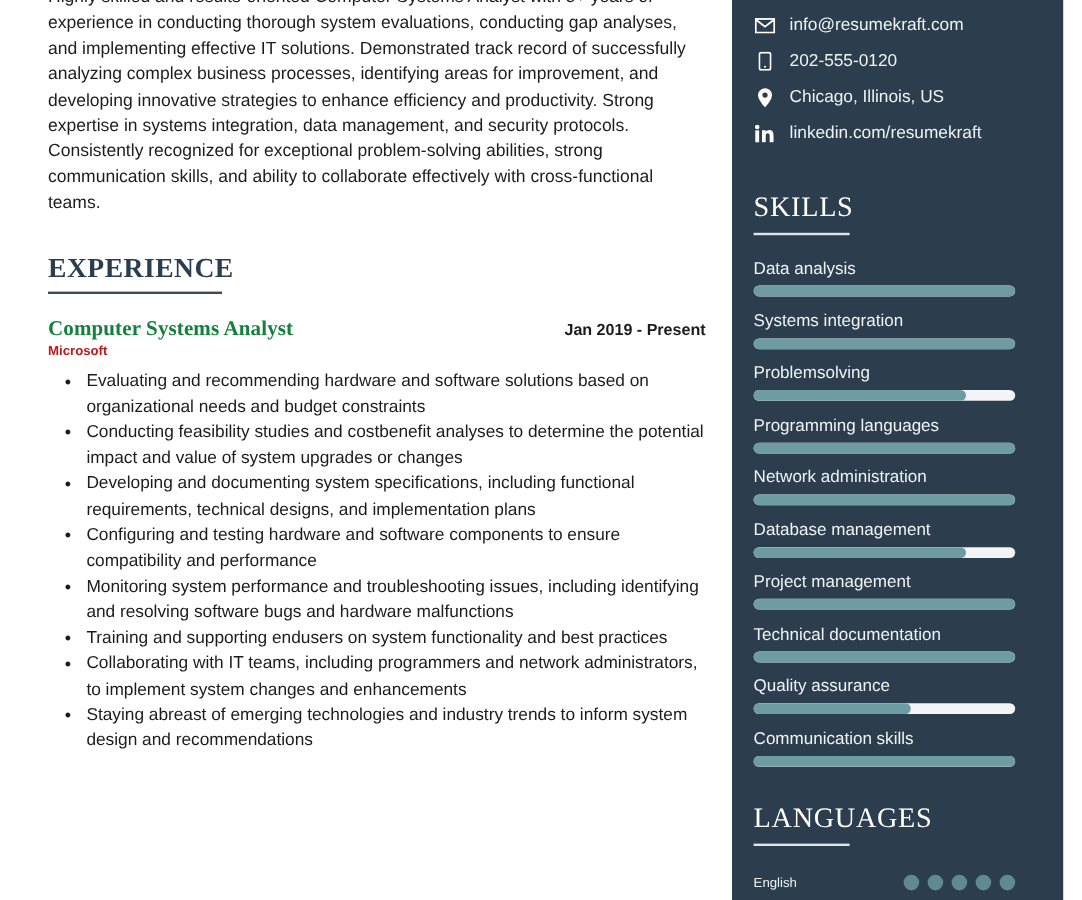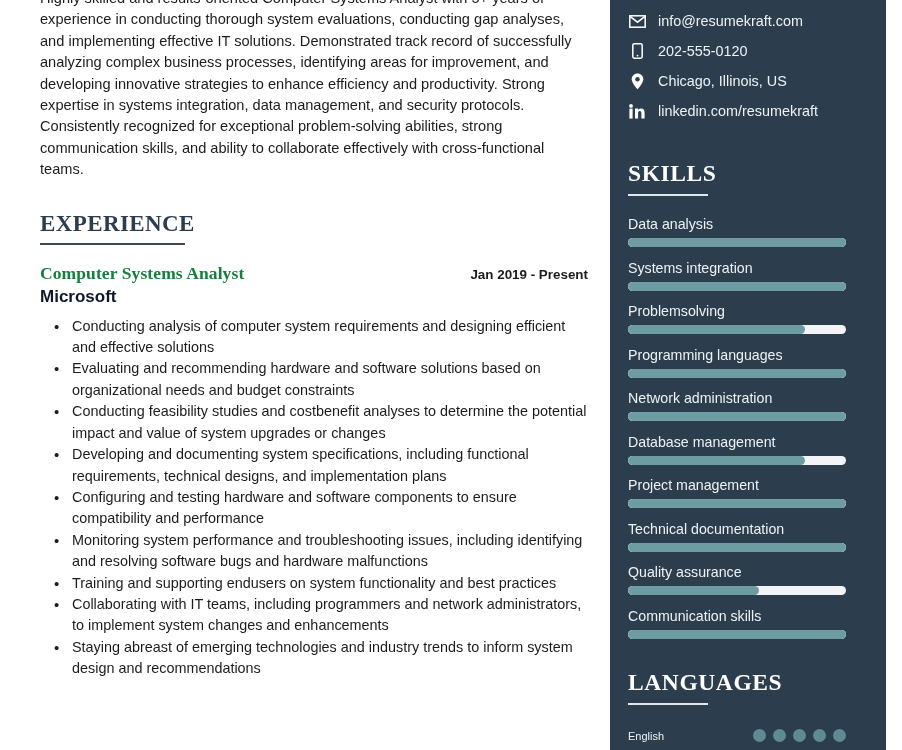--- a/index.html
+++ b/index.html
@@ -61,23 +61,23 @@
     color: #15803d;
     letter-spacing: 0.1px;
   }
   .job-dates {
     font-size: 13.4px;
     font-weight: bold;
     color: #1c1c1c;
     white-space: nowrap;
   }
   .job-company {
-    font-size: 17px;
+    font-size: 11px;
     font-weight: bold;
-    color: #0f172a;
+    color: #b91c1c;
     margin-top: 3px;
   }
 
   ul.bullets {
     margin-top: 9px;
     padding-left: 30px;
     list-style: none;
   }
   ul.bullets li {
     position: relative;
@@ -120,21 +120,21 @@
     display: flex;
     align-items: center;
     justify-content: center;
     flex: 0 0 18px;
     color: #ffffff;
   }
   .contact-icon svg { display: block; }
 
   .side-heading {
     font-family: "Liberation Serif", serif;
-    font-weight: bold;
+    font-weight: normal;
     font-size: 23.5px;
     letter-spacing: 0.6px;
     color: #ffffff;
   }
   .side-rule {
     width: 80px;
     height: 2px;
     background: #dfe6ea;
     margin-top: 7px;
   }
@@ -190,21 +190,20 @@
     <div class="heading-rule rule-exp"></div>
 
     <div>
       <div class="job-row">
         <span class="job-title">Computer Systems Analyst</span>
         <span class="job-dates">Jan 2019 - Present</span>
       </div>
       <div class="job-company">Microsoft</div>
 
       <ul class="bullets">
-          <li>Conducting analysis of computer system requirements and designing efficient and effective solutions</li>
           <li>Evaluating and recommending hardware and software solutions based on organizational needs and budget constraints</li>
           <li>Conducting feasibility studies and costbenefit analyses to determine the potential impact and value of system upgrades or changes</li>
           <li>Developing and documenting system specifications, including functional requirements, technical designs, and implementation plans</li>
           <li>Configuring and testing hardware and software components to ensure compatibility and performance</li>
           <li>Monitoring system performance and troubleshooting issues, including identifying and resolving software bugs and hardware malfunctions</li>
           <li>Training and supporting endusers on system functionality and best practices</li>
           <li>Collaborating with IT teams, including programmers and network administrators, to implement system changes and enhancements</li>
           <li>Staying abreast of emerging technologies and industry trends to inform system design and recommendations</li>
         </ul>
     </div>

